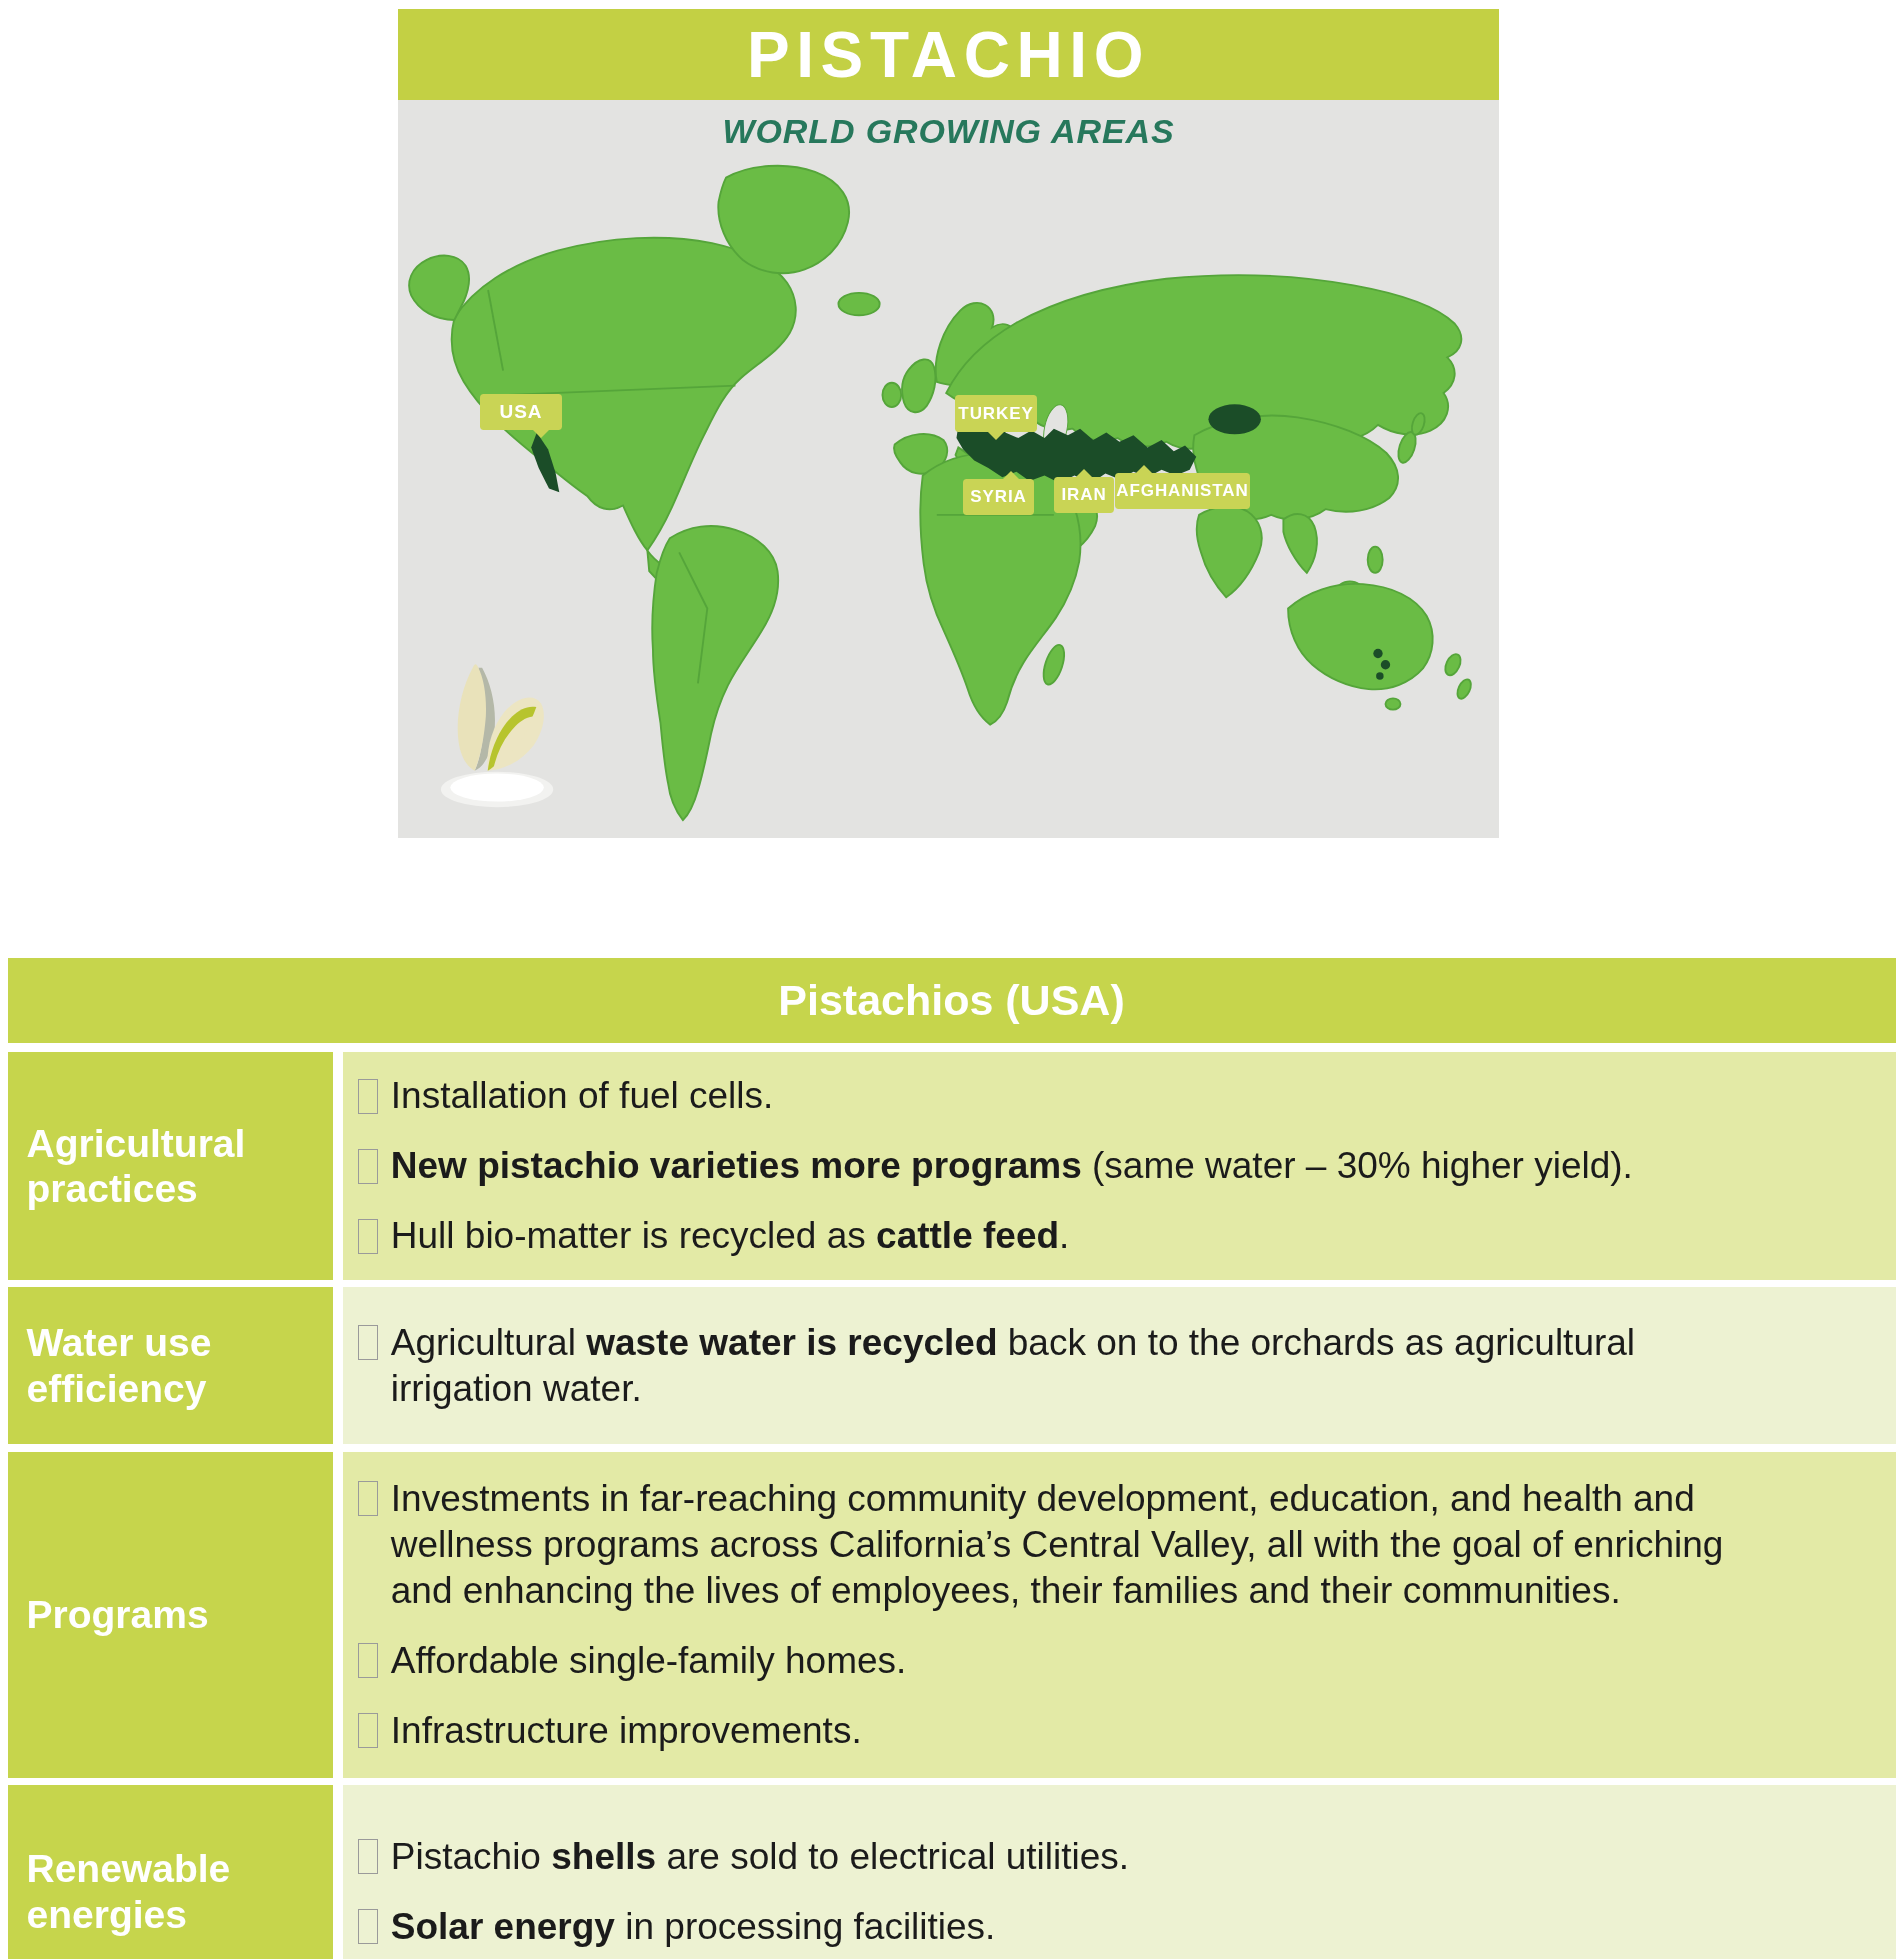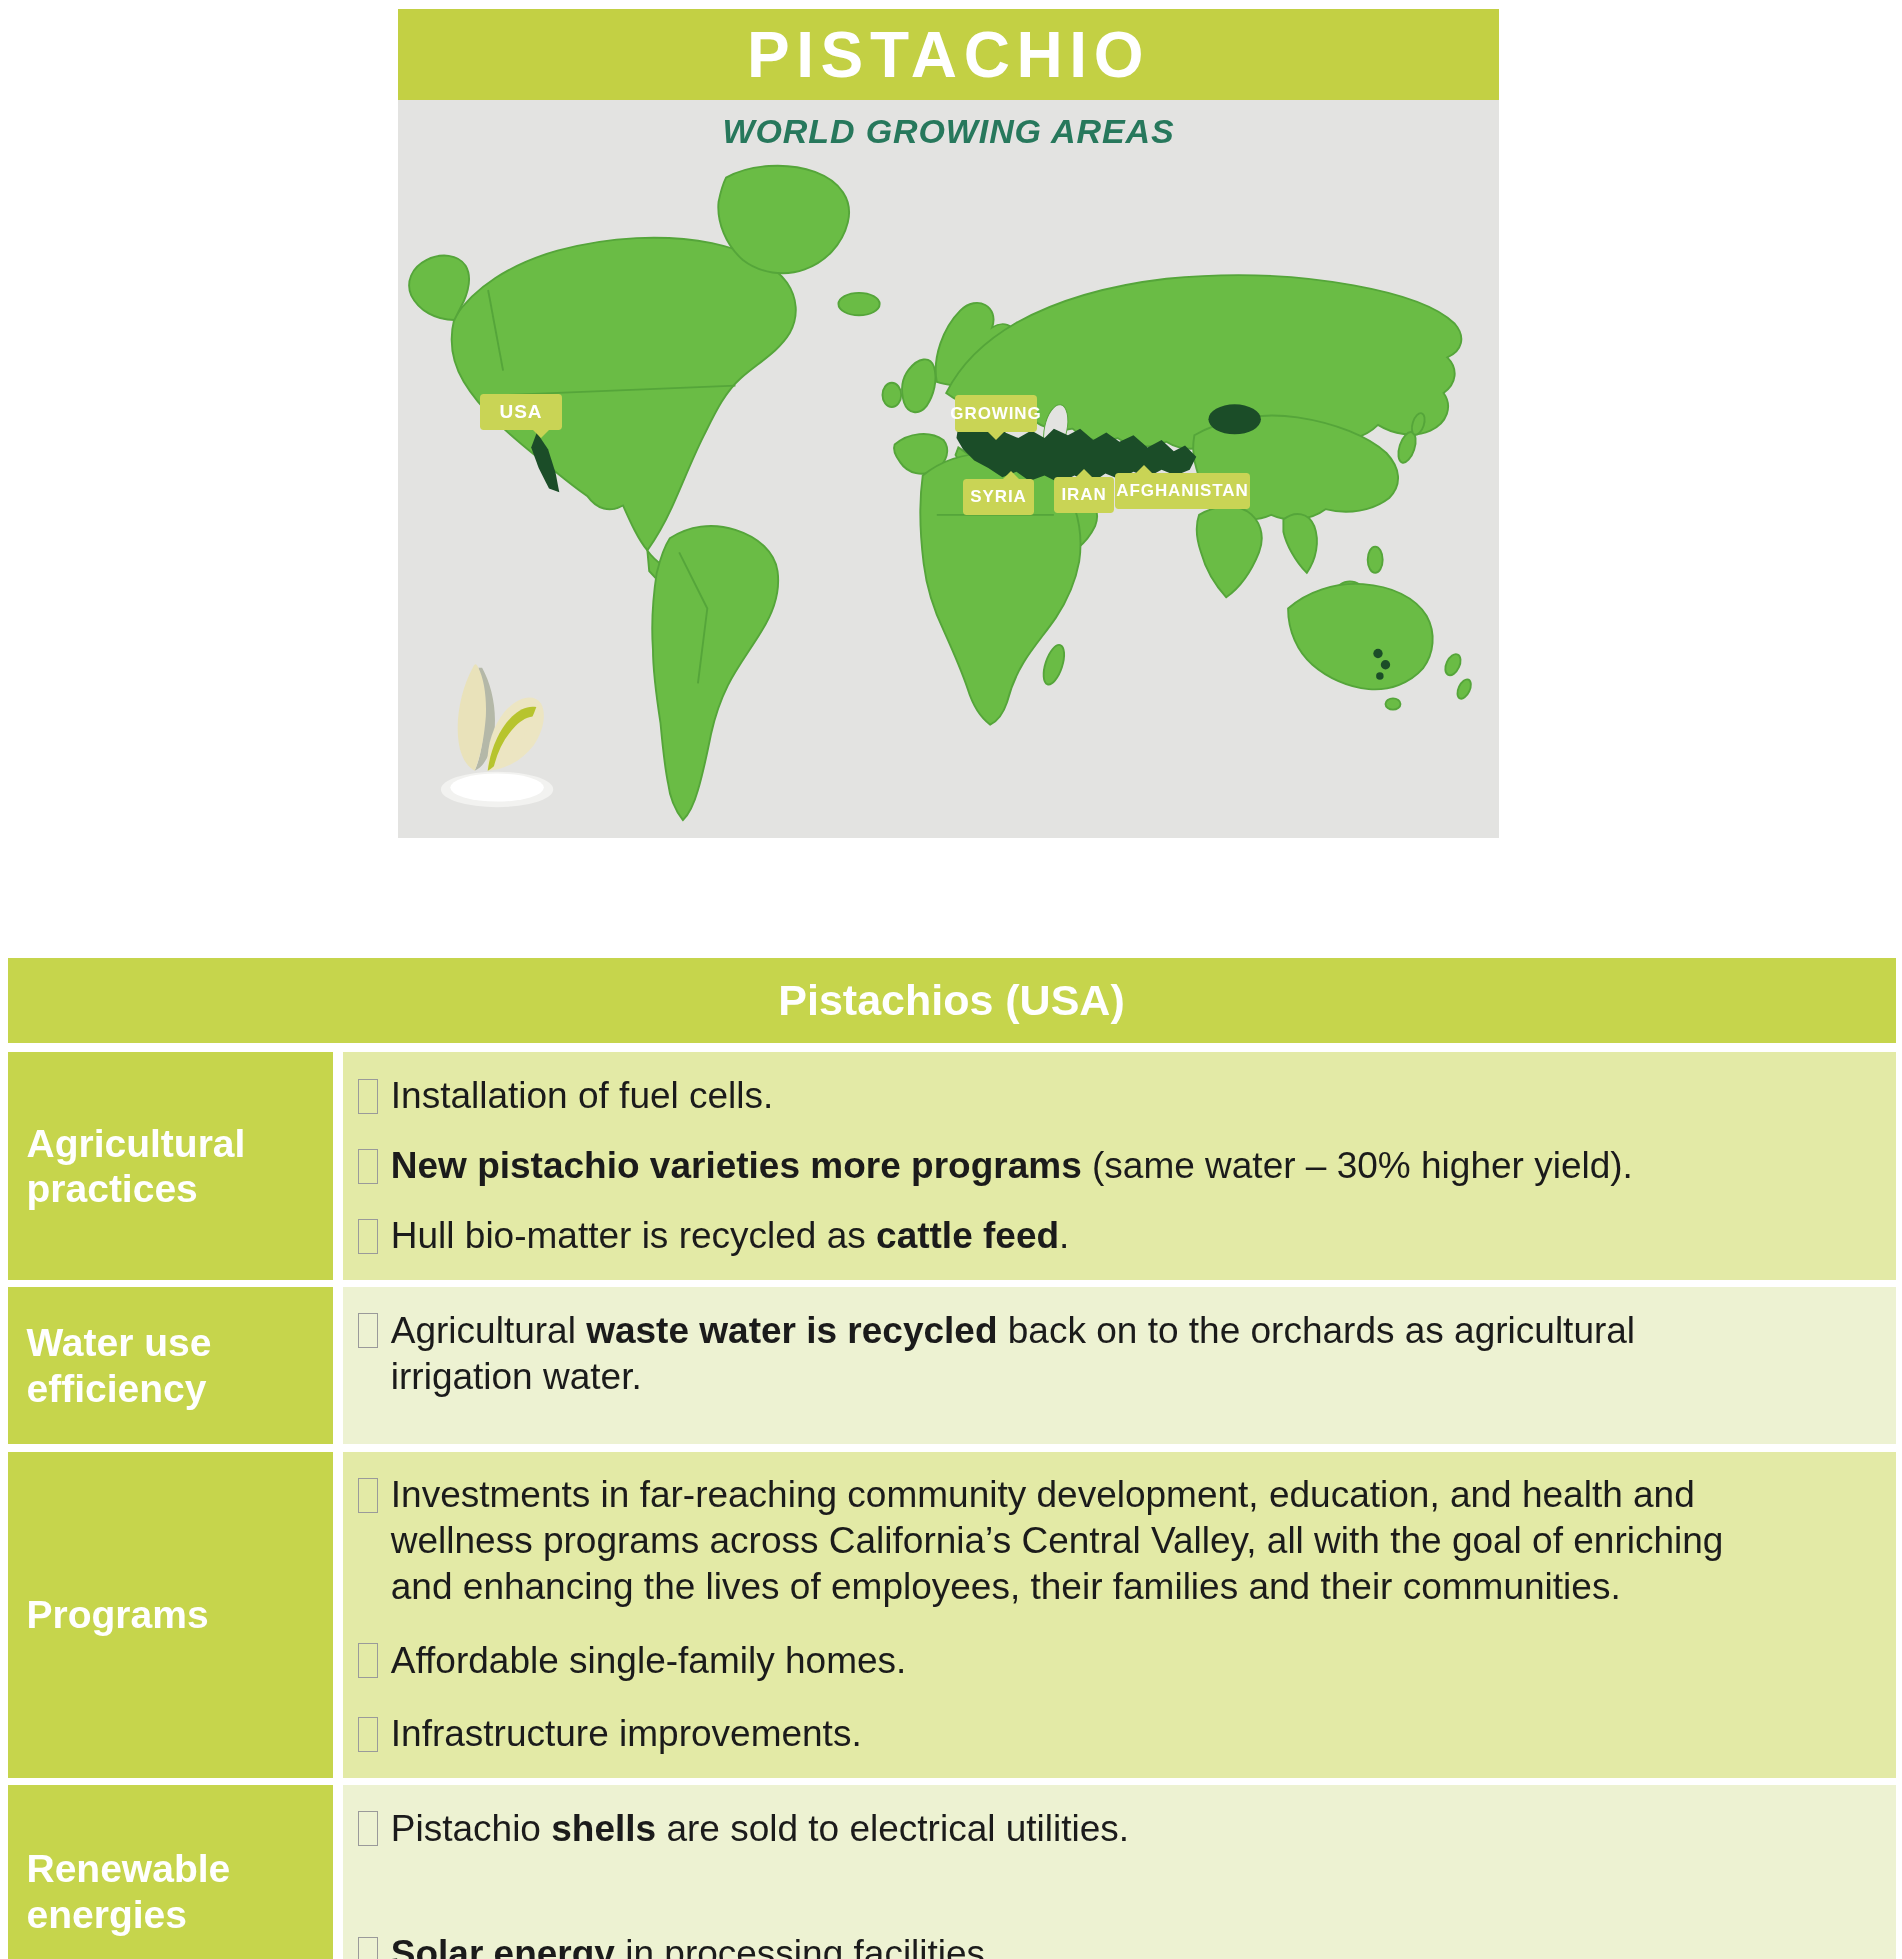--- a/index.html
+++ b/index.html
@@ -73,21 +73,21 @@
   .t-row:nth-of-type(2){min-height:157px;}
   .t-row:nth-of-type(3){min-height:326px;}
   .t-row:nth-of-type(4){min-height:213px;}
   .label-cell{
     background:var(--accent-green);color:var(--white);
     font-size:39px;font-weight:bold;line-height:1.16;
     display:flex;flex-direction:column;justify-content:center;
     padding:9.4px 7.5px 9.4px 19px;box-sizing:border-box;
   }
   .content-cell{
-    display:flex;flex-direction:column;justify-content:space-between;row-gap:24px;
+    display:flex;flex-direction:column;justify-content:center;row-gap:24px;
     padding:20.6px 141px 20.6px 15px;box-sizing:border-box;
   }
   .bg-a{background:var(--content-light);}
   .bg-b{background:var(--content-lighter);}
   .bullet-item{display:flex;align-items:flex-start;color:var(--text-dark);
     font-size:37px;line-height:46px;}
   .bullet-box{
     flex:0 0 auto;width:18px;height:33px;border:1.9px solid #9a9a9a;
     margin:5.6px 13px 0 0;background:transparent;
   }
@@ -160,21 +160,21 @@
       <circle class="dark" cx="1048" cy="712" r="4"></circle>
     </g>
   </svg>
 
   <div class="map-banner">
     <span class="map-title">PISTACHIO</span>
   </div>
   <div class="map-subtitle">WORLD GROWING AREAS</div>
 
   <div class="tag tag-usa">USA</div>
-  <div class="tag tag-turkey">GROWING</div>
+  <div class="tag tag-turkey">TURKEY</div>
   <div class="tag tag-syria">SYRIA</div>
   <div class="tag tag-iran">IRAN</div>
   <div class="tag tag-afghanistan">AFGHANISTAN</div>
 
   <svg class="logo-svg" viewBox="0 0 130 170" aria-hidden="true">
     <ellipse cx="64" cy="148" rx="60" ry="19" fill="#f2f2f0"></ellipse>
     <ellipse cx="64" cy="146" rx="50" ry="15" fill="#ffffff"></ellipse>
     <path d="M44,18 C50,40 52,72 48,98 C46,112 43,122 40,128 C50,124 58,110 61,88 C64,62 58,36 48,18 Z" fill="#b4b8a8"></path>
     <path d="M38,18 C26,40 19,72 23,98 C25,112 31,123 40,128 C46,114 50,94 52,70 C53,49 50,30 44,18 C42,13 40,13 38,18 Z" fill="#e9e2ba"></path>
     <path d="M54,128 C52,106 58,82 72,65 C86,49 103,45 111,56 C117,67 114,85 103,101 C91,117 72,127 54,128 Z" fill="#ece5c2"></path>

